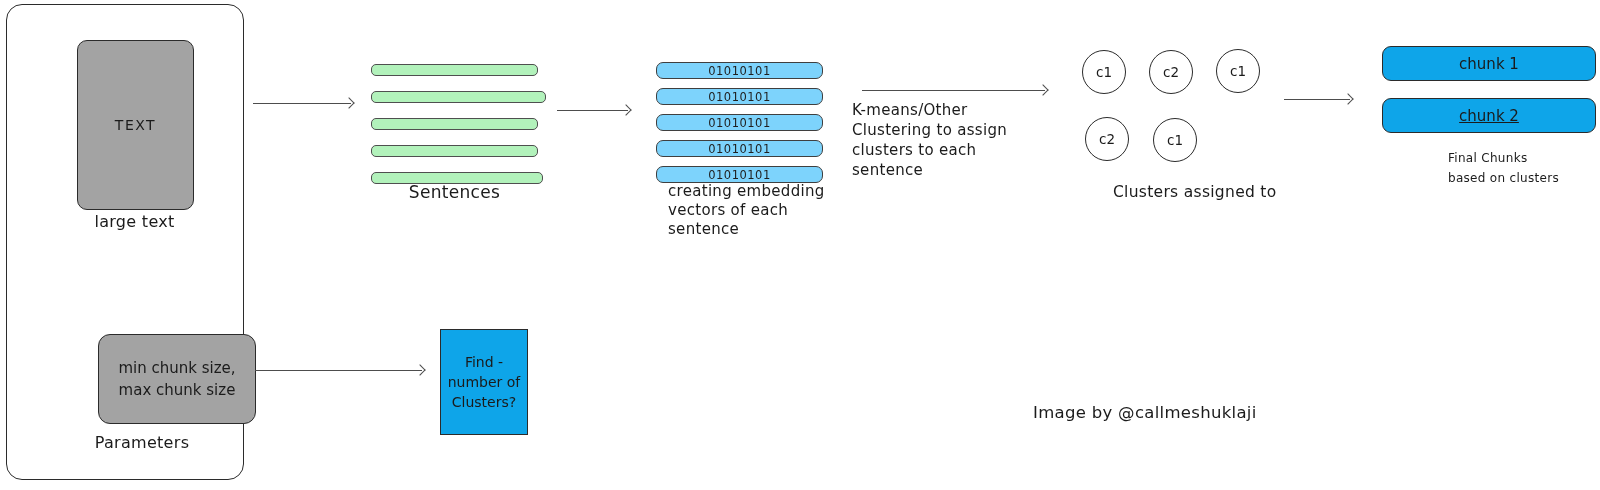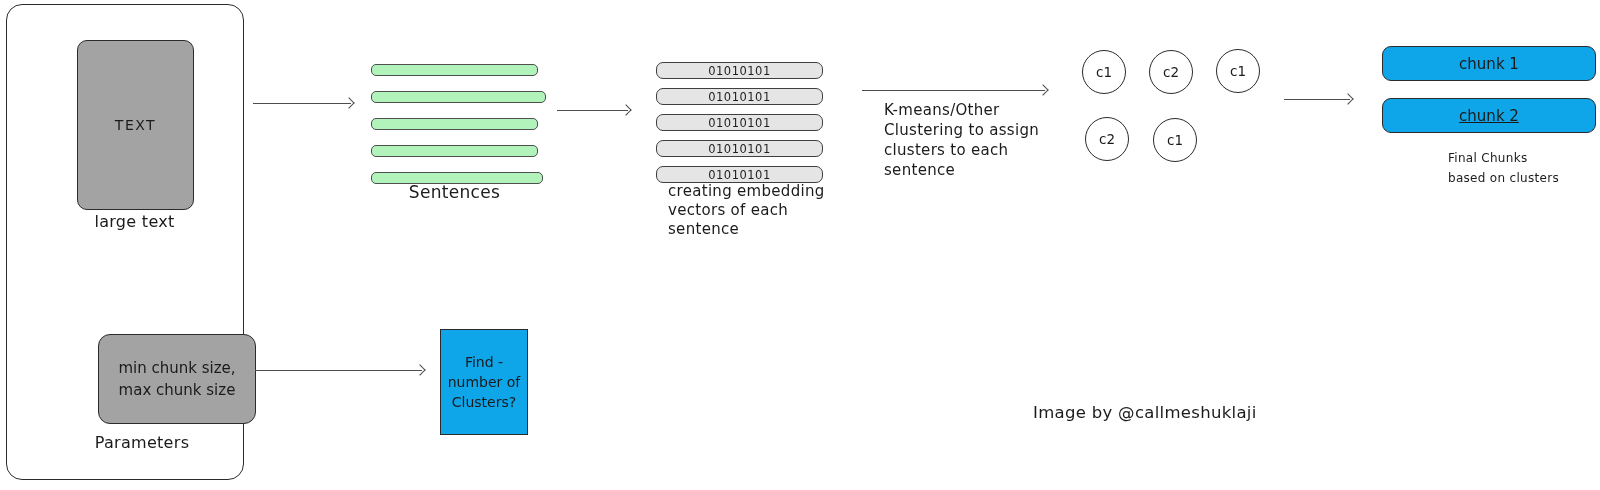--- a/index.html
+++ b/index.html
@@ -20,21 +20,21 @@
   }
   .bluebox{
     background:#0ea5e9;border:1.6px solid #2b2b2b;
     display:flex;align-items:center;justify-content:center;text-align:center;
   }
   .gbar{
     background:#b2f2bb;border:1.2px solid #4f4f4f;border-radius:5px;
     height:10px;margin-bottom:15px;
   }
   .gvec{
-    background:#e5e5e5;border:1.2px solid #3f3f3f;border-radius:7px;
+    background:#7dd3fc;border:1.2px solid #3f3f3f;border-radius:7px;
     height:15px;margin-bottom:9px;
     display:flex;align-items:center;justify-content:center;
     font-size:11.5px;letter-spacing:0.5px;color:#1f1f1f;
   }
   .circle{
     width:42px;height:42px;border-radius:50%;
     border:1.6px solid #2b2b2b;background:#ffffff;
     display:flex;align-items:center;justify-content:center;
     font-size:13.5px;
   }
@@ -91,21 +91,21 @@
   <div class="gvec">01010101</div>
   <div class="gvec">01010101</div>
   <div class="gvec">01010101</div>
 </div>
 <div class="abs" style="left:668px;top:182px;font-size:15px;line-height:19px;letter-spacing:0.3px;">
   <div>creating embedding</div>
   <div>vectors of each</div>
   <div>sentence</div>
 </div>
 
-<div class="abs" style="left:884px;top:100px;font-size:15px;line-height:20px;letter-spacing:0.3px;">
+<div class="abs" style="left:852px;top:100px;font-size:15px;line-height:20px;letter-spacing:0.3px;">
   <div>K-means/Other</div>
   <div>Clustering to assign</div>
   <div>clusters to each</div>
   <div>sentence</div>
 </div>
 
 <div class="abs circle" style="left:1082px;top:50px;">
   <span>c1</span>
 </div>
 <div class="abs circle" style="left:1149px;top:50px;">
@@ -114,20 +114,21 @@
 <div class="abs circle" style="left:1216px;top:49px;">
   <span>c1</span>
 </div>
 <div class="abs circle" style="left:1085px;top:117px;">
   <span>c2</span>
 </div>
 <div class="abs circle" style="left:1153px;top:118px;">
   <span>c1</span>
 </div>
 <div class="abs" style="left:1113px;top:182px;font-size:15.5px;line-height:20px;letter-spacing:0.3px;">
+  <div>Clusters assigned to</div>
 </div>
 
 <div class="abs bluebox" style="left:1382px;top:46px;width:212px;height:33px;border-radius:9px;font-size:15px;">
   <span>chunk 1</span>
 </div>
 <div class="abs bluebox" style="left:1382px;top:98px;width:212px;height:33px;border-radius:9px;font-size:15px;text-decoration:underline;">
   <span>chunk 2</span>
 </div>
 <div class="abs" style="left:1448px;top:148px;font-size:12px;line-height:20px;letter-spacing:0.3px;">
   <div>Final Chunks</div>

